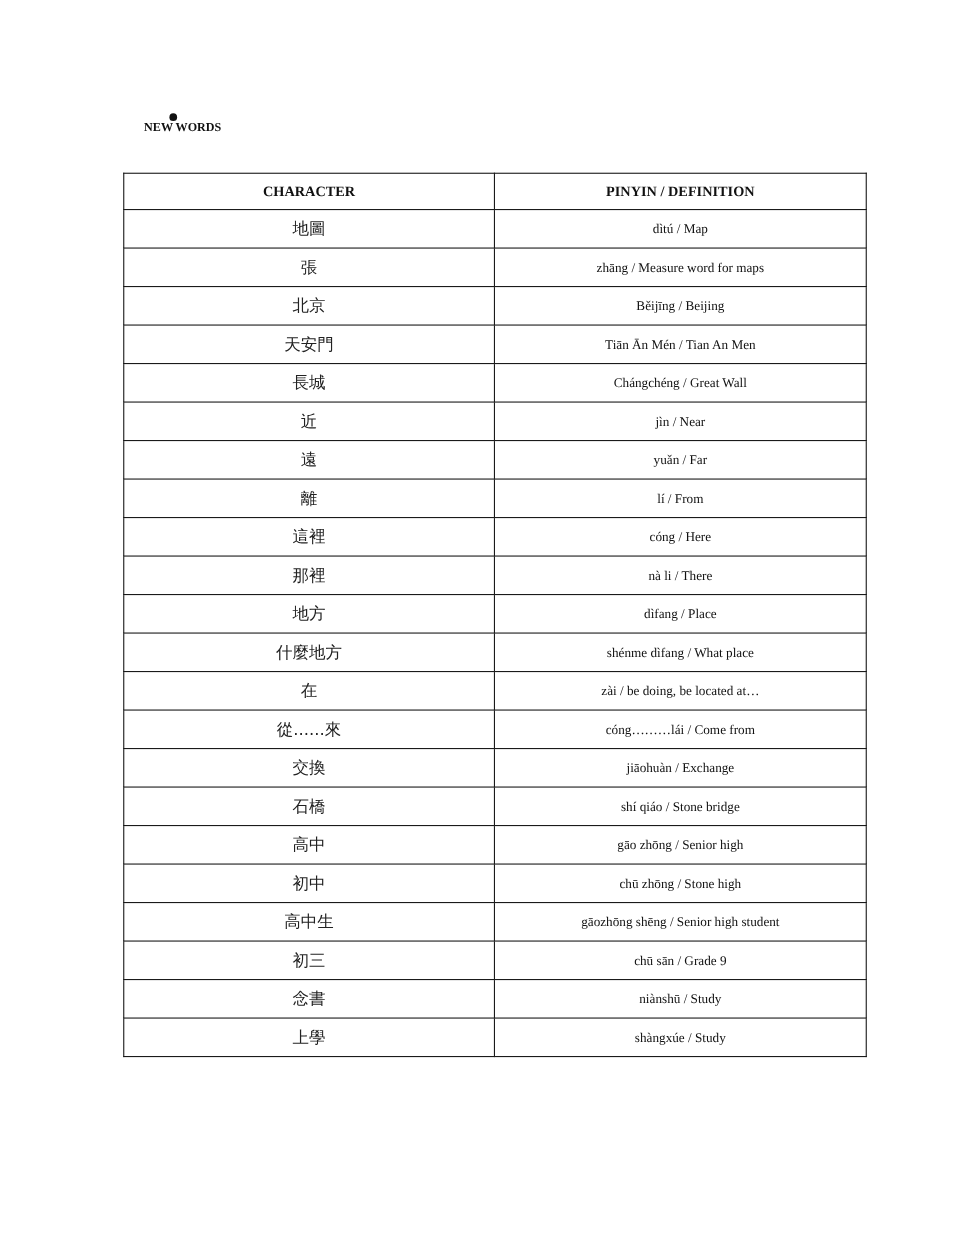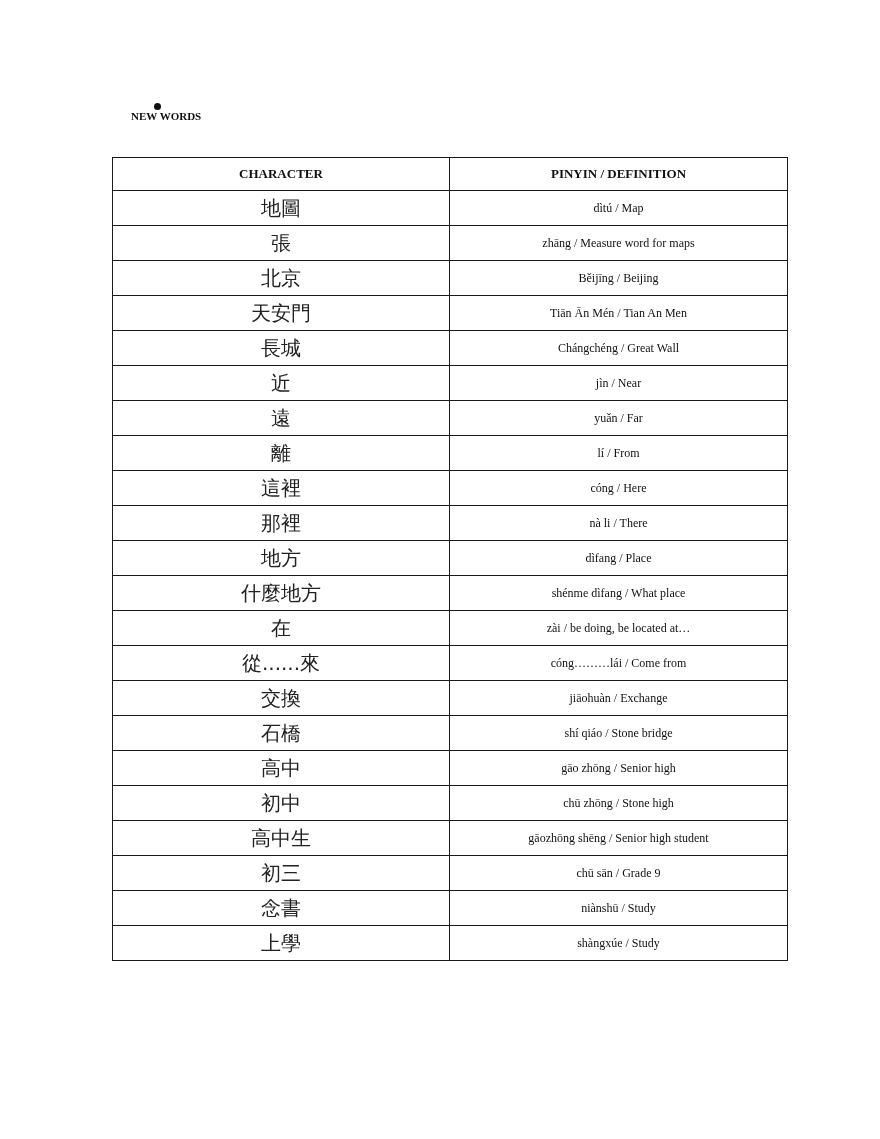--- a/index.html
+++ b/index.html
@@ -56,21 +56,21 @@
       height: 32px;
       font-size: 13px;
       font-weight: bold;
     }
     table.vocab td {
       height: 34px;
       font-size: 12px;
     }
     table.vocab td.char {
       font-family: "DejaVu Sans", sans-serif;
-      font-size: 20px;
+      font-size: 15px;
       color: #222222;
     }
     col.c1 { width: 337px; }
     col.c2 { width: 338px; }
   </style>
 </head>
 <body>
 
 <div class="heading">
   <span class="bullet"></span>

